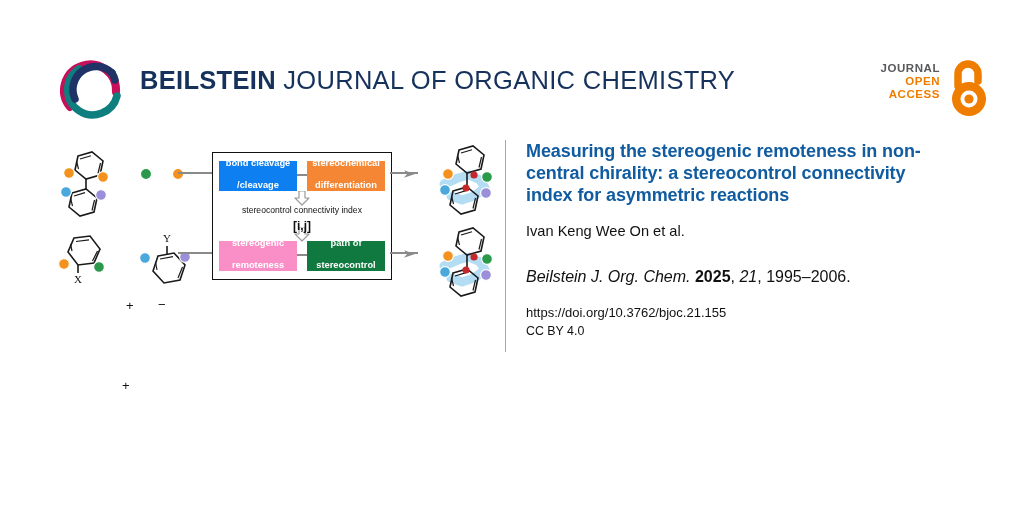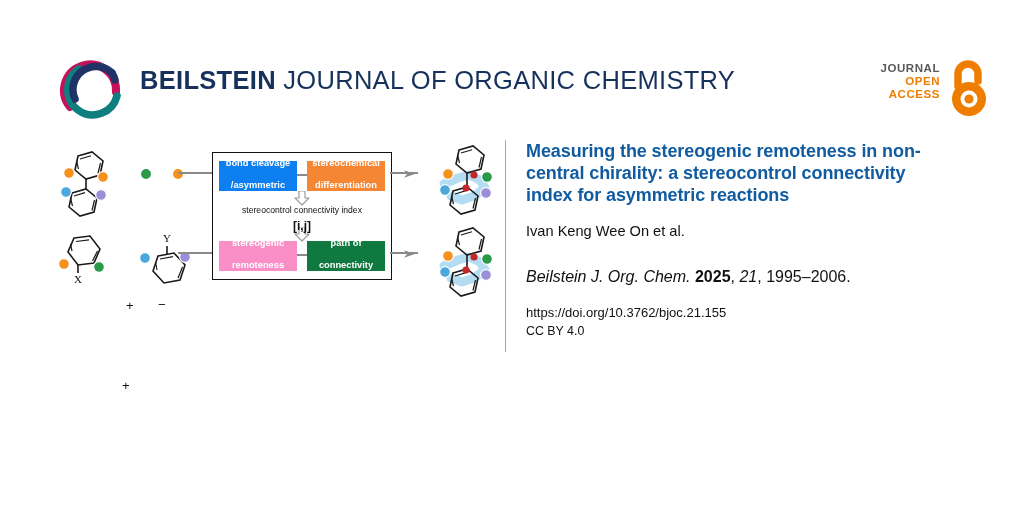--- a/index.html
+++ b/index.html
@@ -187,39 +187,39 @@
       </svg>
     </div>
 
     <div class="lead lead-in-1" style="top:42px;"></div>
     <div class="lead lead-in-2" style="top:122px;"></div>
 
     <div class="flow" style="top:22px;">
       <div class="fbox fb-blue">
         <span>
           <span>bond cleavage</span><br>
-          <span>/asymmetric</span>
+          <span>/cleavage</span>
         </span>
       </div>
       <div class="fbox fb-orange">
         <span>
           <span>stereochemical</span><br>
           <span>differentiation</span>
         </span>
       </div>
       <div class="fbox fb-pink">
         <span>
           <span>stereogenic</span><br>
           <span>remoteness</span>
         </span>
       </div>
       <div class="fbox fb-green">
         <span>
           <span>path of</span><br>
-          <span>connectivity</span>
+          <span>stereocontrol</span>
         </span>
       </div>
 
       <div class="f-hline top"></div>
       <div class="f-hline bottom"></div>
 
       <div class="f-arrow-down fad-1">
         <svg viewBox="0 0 16 15" width="16" height="15" aria-hidden="true">
           <polygon points="5,0 11,0 11,7 15,7 8,14 1,7 5,7" fill="#ffffff" stroke="#9b9b9b" stroke-width="1.2" stroke-linejoin="round"></polygon>
         </svg>

